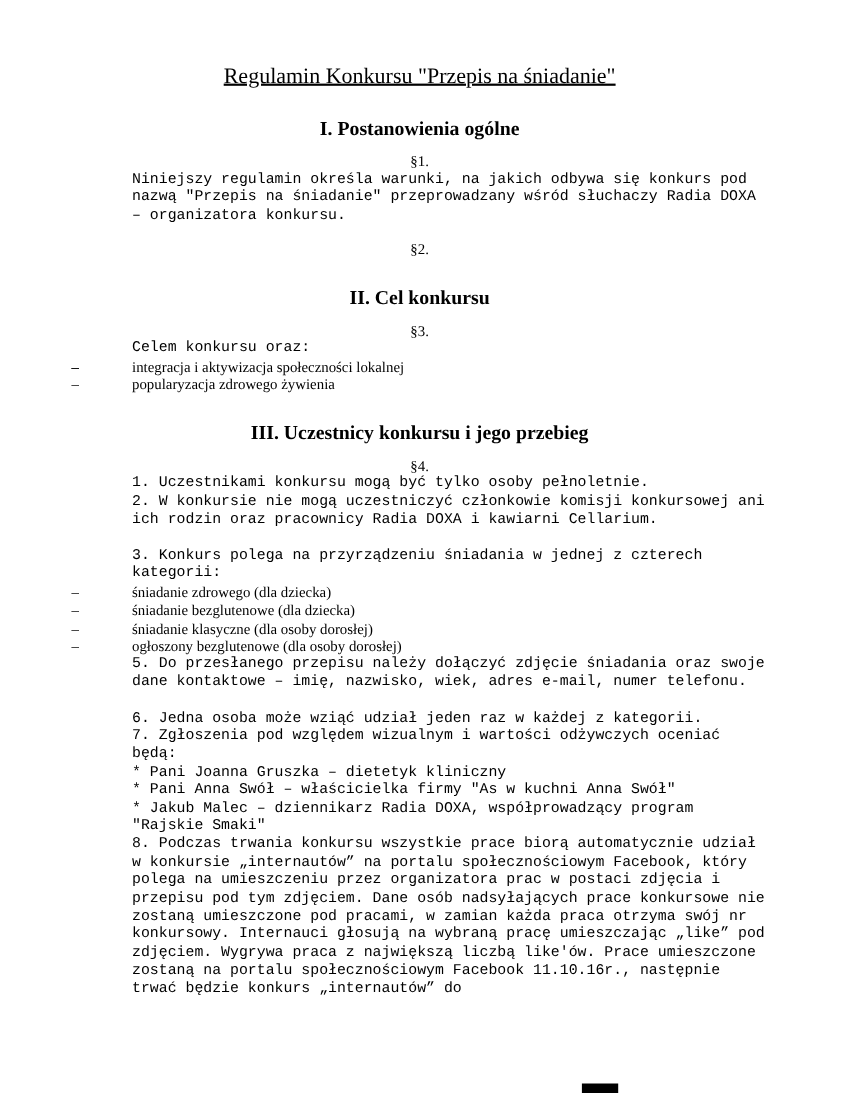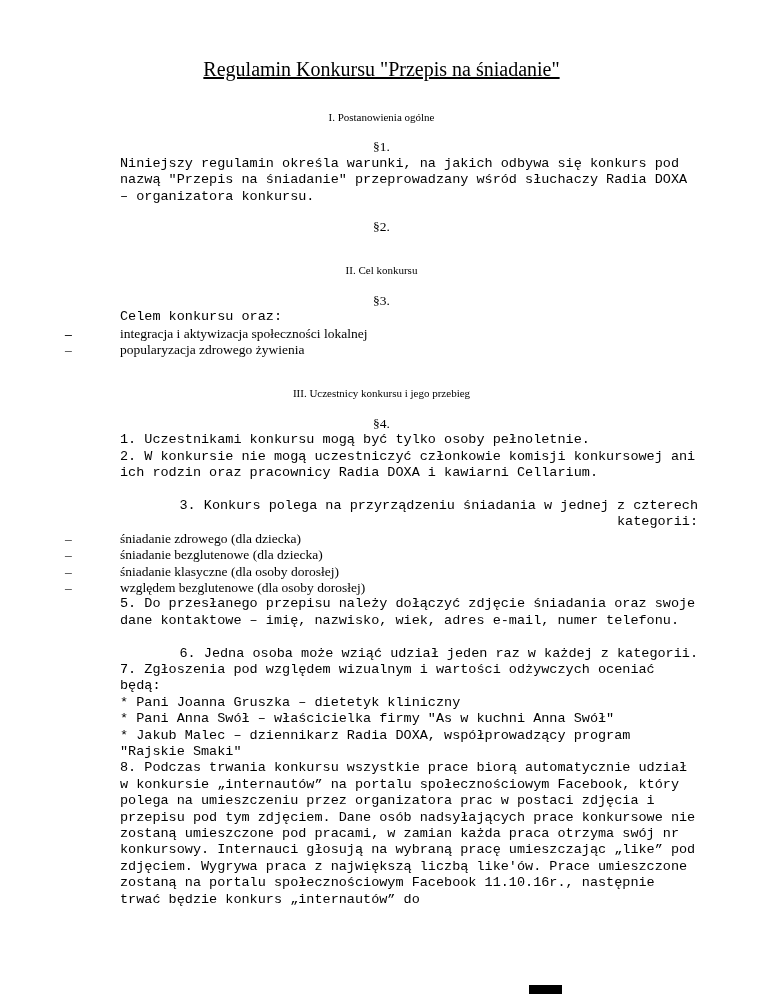--- a/index.html
+++ b/index.html
@@ -24,37 +24,36 @@
   }
   .doc-title {
     font-size: 20px;
     line-height: 26px;
     font-weight: normal;
     text-decoration: underline;
     text-align: center;
     margin: 0;
   }
   .heading {
-    font-size: 11px;
+    font-size: 18px;
     line-height: 16.4px;
-    font-weight: normal;
+    font-weight: bold;
     text-align: center;
     margin: 27px 0 0 0;
   }
   .mark {
     text-align: center;
     margin-top: 14px;
   }
   .para {
     margin: 0 0 0 55px;
     font-family: Liberation Mono, monospace;
   }
   .gap-above {
     margin-top: 16.4px;
-    text-align: right;
   }
   .list-item {
     position: relative;
     margin-left: 55px;
   }
   .dash {
     position: absolute;
     left: -55px;
     top: 0;
   }
@@ -109,21 +108,21 @@
   <div class="list-item">
     <span class="dash">–</span>
     <span class="list-text">śniadanie bezglutenowe (dla dziecka)</span>
   </div>
   <div class="list-item">
     <span class="dash">–</span>
     <span class="list-text">śniadanie klasyczne (dla osoby dorosłej)</span>
   </div>
   <div class="list-item">
     <span class="dash">–</span>
-    <span class="list-text">względem bezglutenowe (dla osoby dorosłej)</span>
+    <span class="list-text">ogłoszony bezglutenowe (dla osoby dorosłej)</span>
   </div>
 
   <p class="para">5. Do przesłanego przepisu należy dołączyć zdjęcie śniadania oraz swoje dane kontaktowe – imię, nazwisko, wiek, adres e-mail, numer telefonu.</p>
   <p class="para gap-above">6. Jedna osoba może wziąć udział jeden raz w każdej z kategorii.</p>
   <p class="para">7. Zgłoszenia pod względem wizualnym i wartości odżywczych oceniać będą:</p>
   <p class="para">* Pani Joanna Gruszka – dietetyk kliniczny</p>
   <p class="para">* Pani Anna Swół – właścicielka firmy "As w kuchni Anna Swół"</p>
   <p class="para">* Jakub Malec – dziennikarz Radia DOXA, współprowadzący program "Rajskie Smaki"</p>
   <p class="para">8. Podczas trwania konkursu wszystkie prace biorą automatycznie udział w konkursie „internautów” na portalu społecznościowym Facebook, który polega na umieszczeniu przez organizatora prac w postaci zdjęcia i przepisu pod tym zdjęciem. Dane osób nadsyłających prace konkursowe nie zostaną umieszczone pod pracami, w zamian każda praca otrzyma swój nr konkursowy. Internauci głosują na wybraną pracę umieszczając „like” pod zdjęciem. Wygrywa praca z największą liczbą like'ów. Prace umieszczone zostaną na portalu społecznościowym Facebook 11.10.16r., następnie trwać będzie konkurs „internautów” do</p>
 

